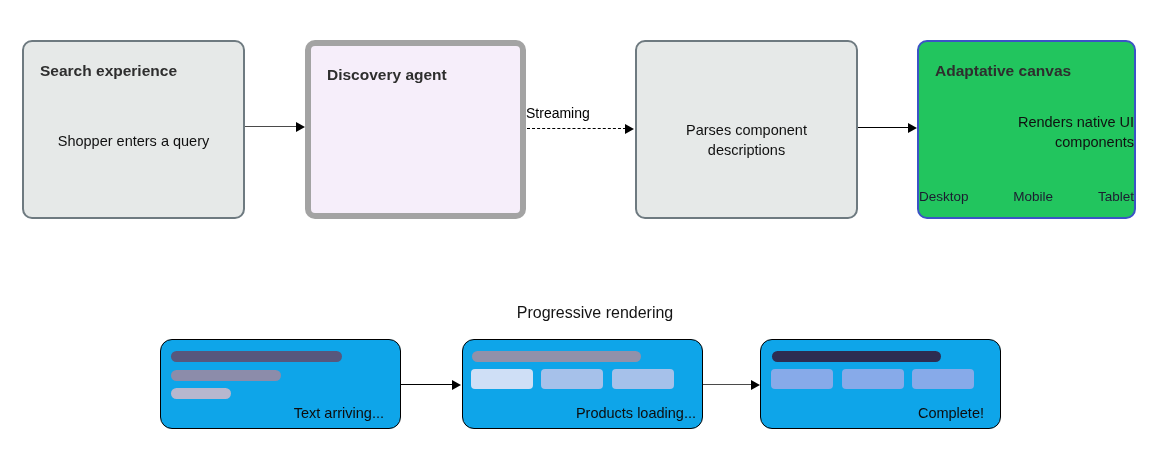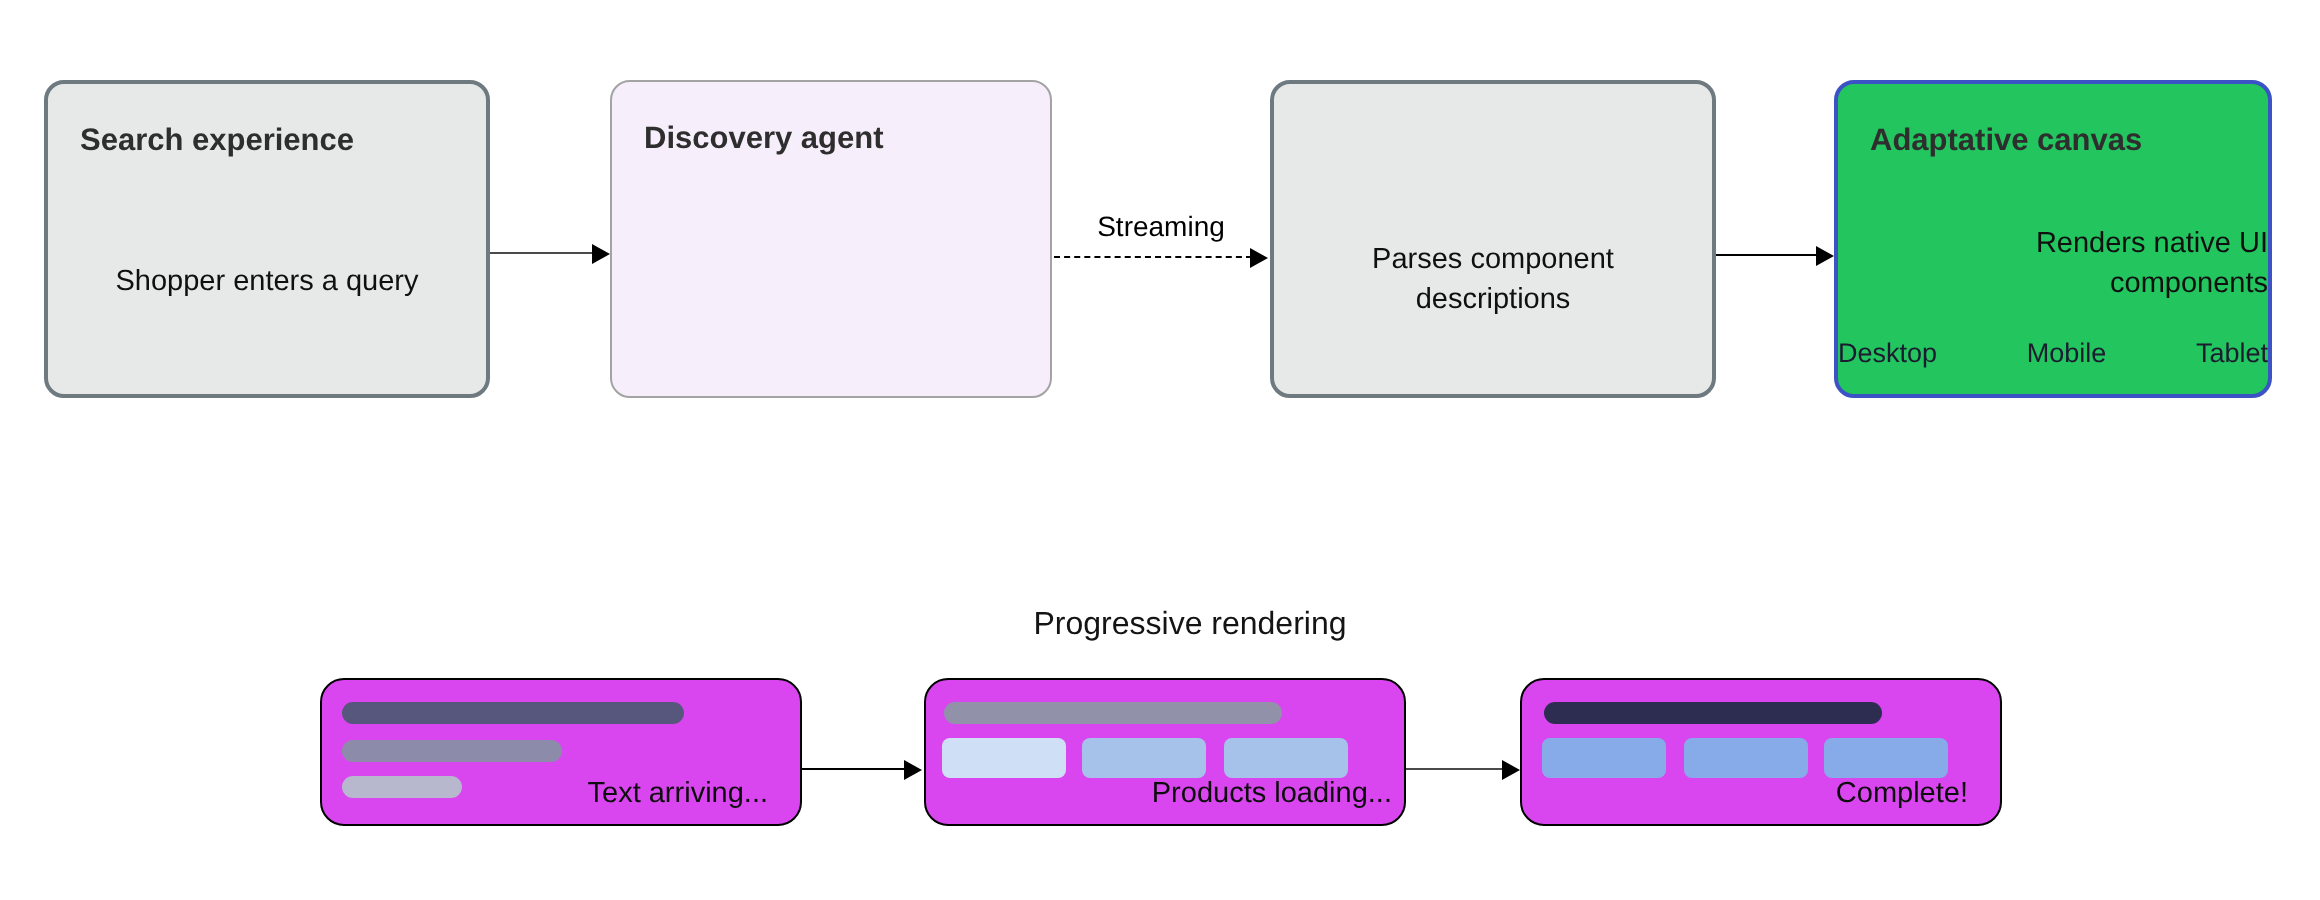--- a/index.html
+++ b/index.html
@@ -6,25 +6,25 @@
   html,body { margin:0; padding:0; }
   body {
     width:1160px; height:450px; background:#ffffff;
     font-family:"Liberation Sans", sans-serif;
     color:#111;
   }
   .canvas { position:relative; width:1160px; height:450px; overflow:hidden; }
 
   
   .node {
-    position:absolute; top:40px; height:159px;
+    position:absolute; top:40px; height:179px;
     border-radius:10px;
   }
   .node.gray   { background:#e6e9e8; border:2px solid #6e7a80; }
-  .node.purple { background:#f6eefa; border:1px solid #a3a3a3; }
+  .node.purple { background:#f6eefa; border:6px solid #a3a3a3; }
   .node.blue   { background:#22c55e; border:2px solid #3b53c5; }
 
   .node-title {
     position:absolute; top:20px; left:16px;
     font-size:15.5px; font-weight:bold; color:#2e2e2e;
   }
   .node-body {
     position:absolute; left:0; right:0;
     text-align:center; font-size:14.5px; line-height:19.5px; color:#101010;
   }
@@ -37,32 +37,32 @@
   
   .arrow-line { position:absolute; height:0; border-top:1.4px solid #4a4a4a; }
   .arrow-line.black  { border-top-color:#000; }
   .arrow-line.dashed { border-top:1.4px dashed #000; }
   .arrow-head {
     position:absolute; width:0; height:0;
     border-style:solid; border-width:5px 0 5px 9px;
     border-color:transparent transparent transparent #000;
   }
   .arrow-label {
-    position:absolute; text-align:center;
+    position:absolute; text-align:left;
     font-size:14px; color:#000;
   }
 
   
   .strip-title {
     position:absolute; left:470px; top:304px; width:250px;
     text-align:center; font-size:16px; color:#141414;
   }
   .card {
-    position:absolute; top:339px; width:241px; height:74px;
-    background:#d946ef; border:1.3px solid #000; border-radius:12px;
+    position:absolute; top:339px; width:241px; height:90px;
+    background:#0ea5e9; border:1.3px solid #000; border-radius:12px;
   }
   .sk-bar  { position:absolute; height:11px; border-radius:5.5px; }
   .tile    { position:absolute; top:29px; height:20px; width:62px; border-radius:4px; }
   .card-caption {
     position:absolute; bottom:7px;
     font-size:14.5px; color:#0d0d0d;
   }
 
   
   .c1-b1 { left:10px; top:11px; width:171px; background:#57577d; }

